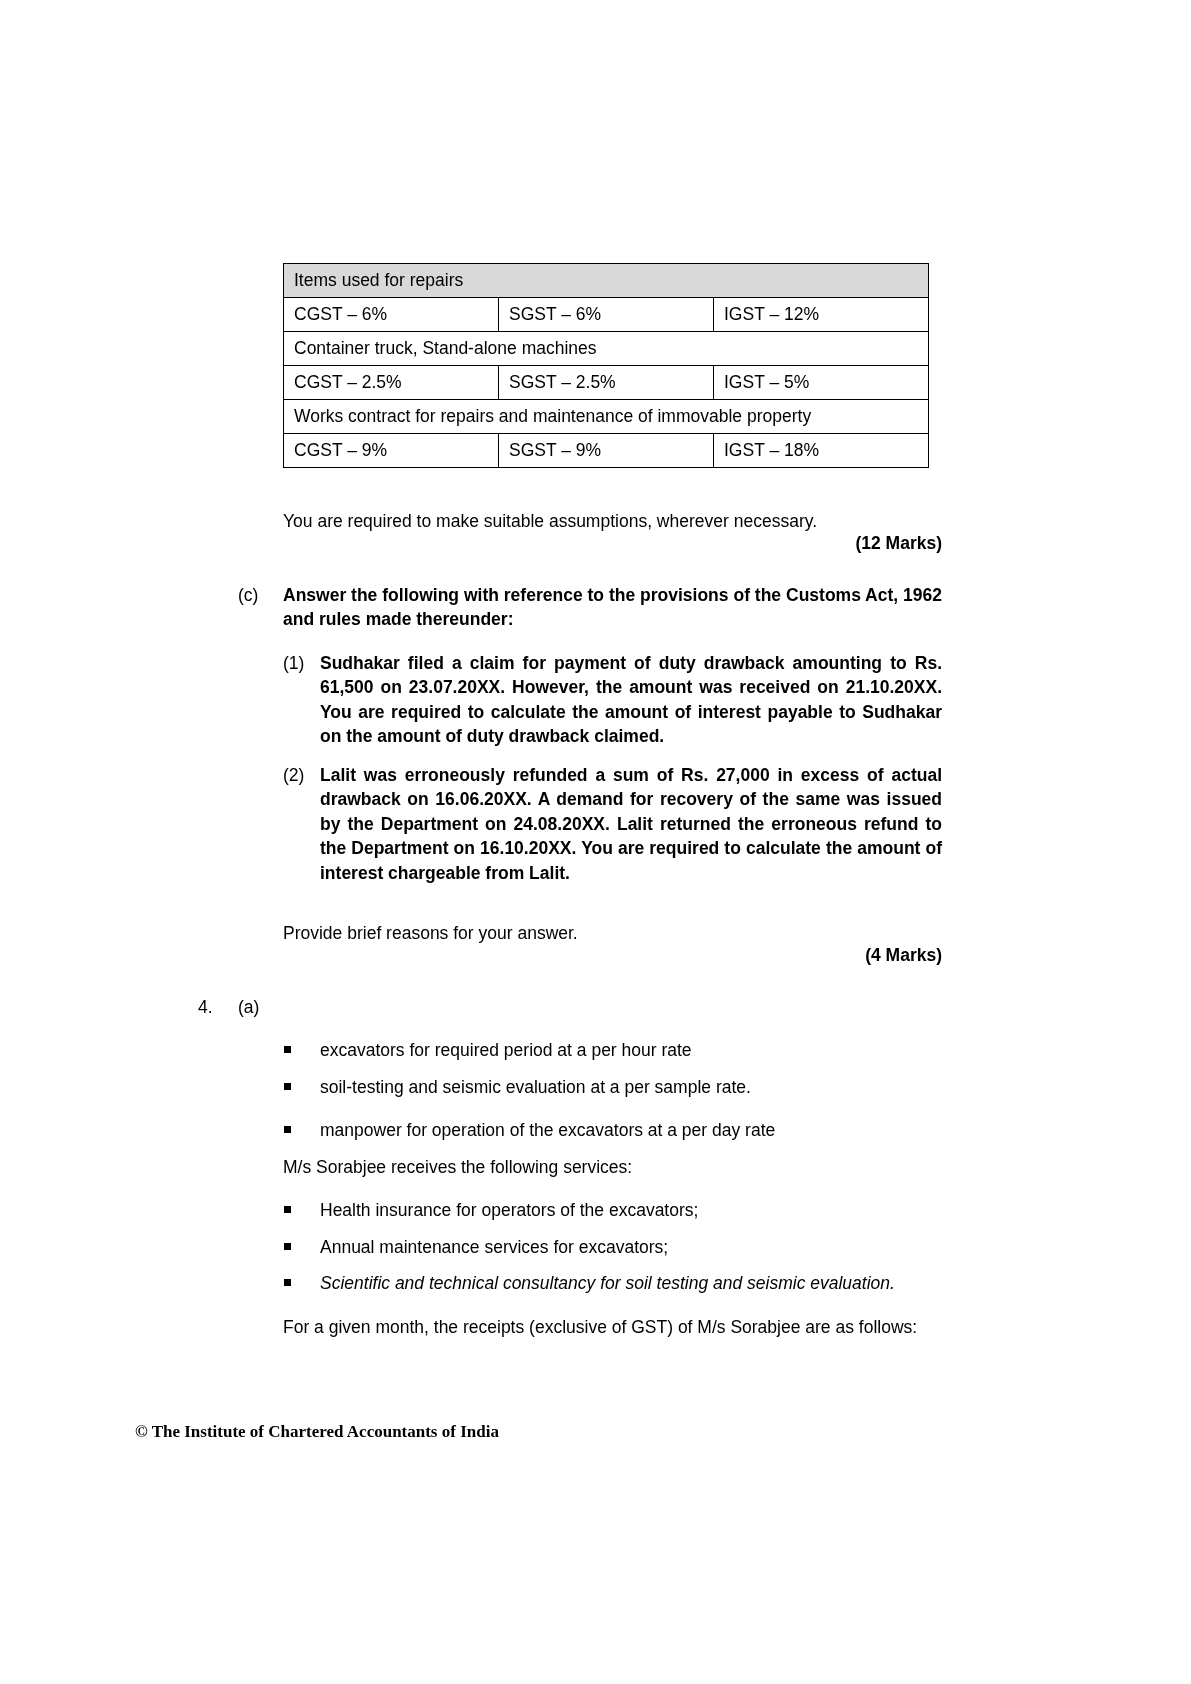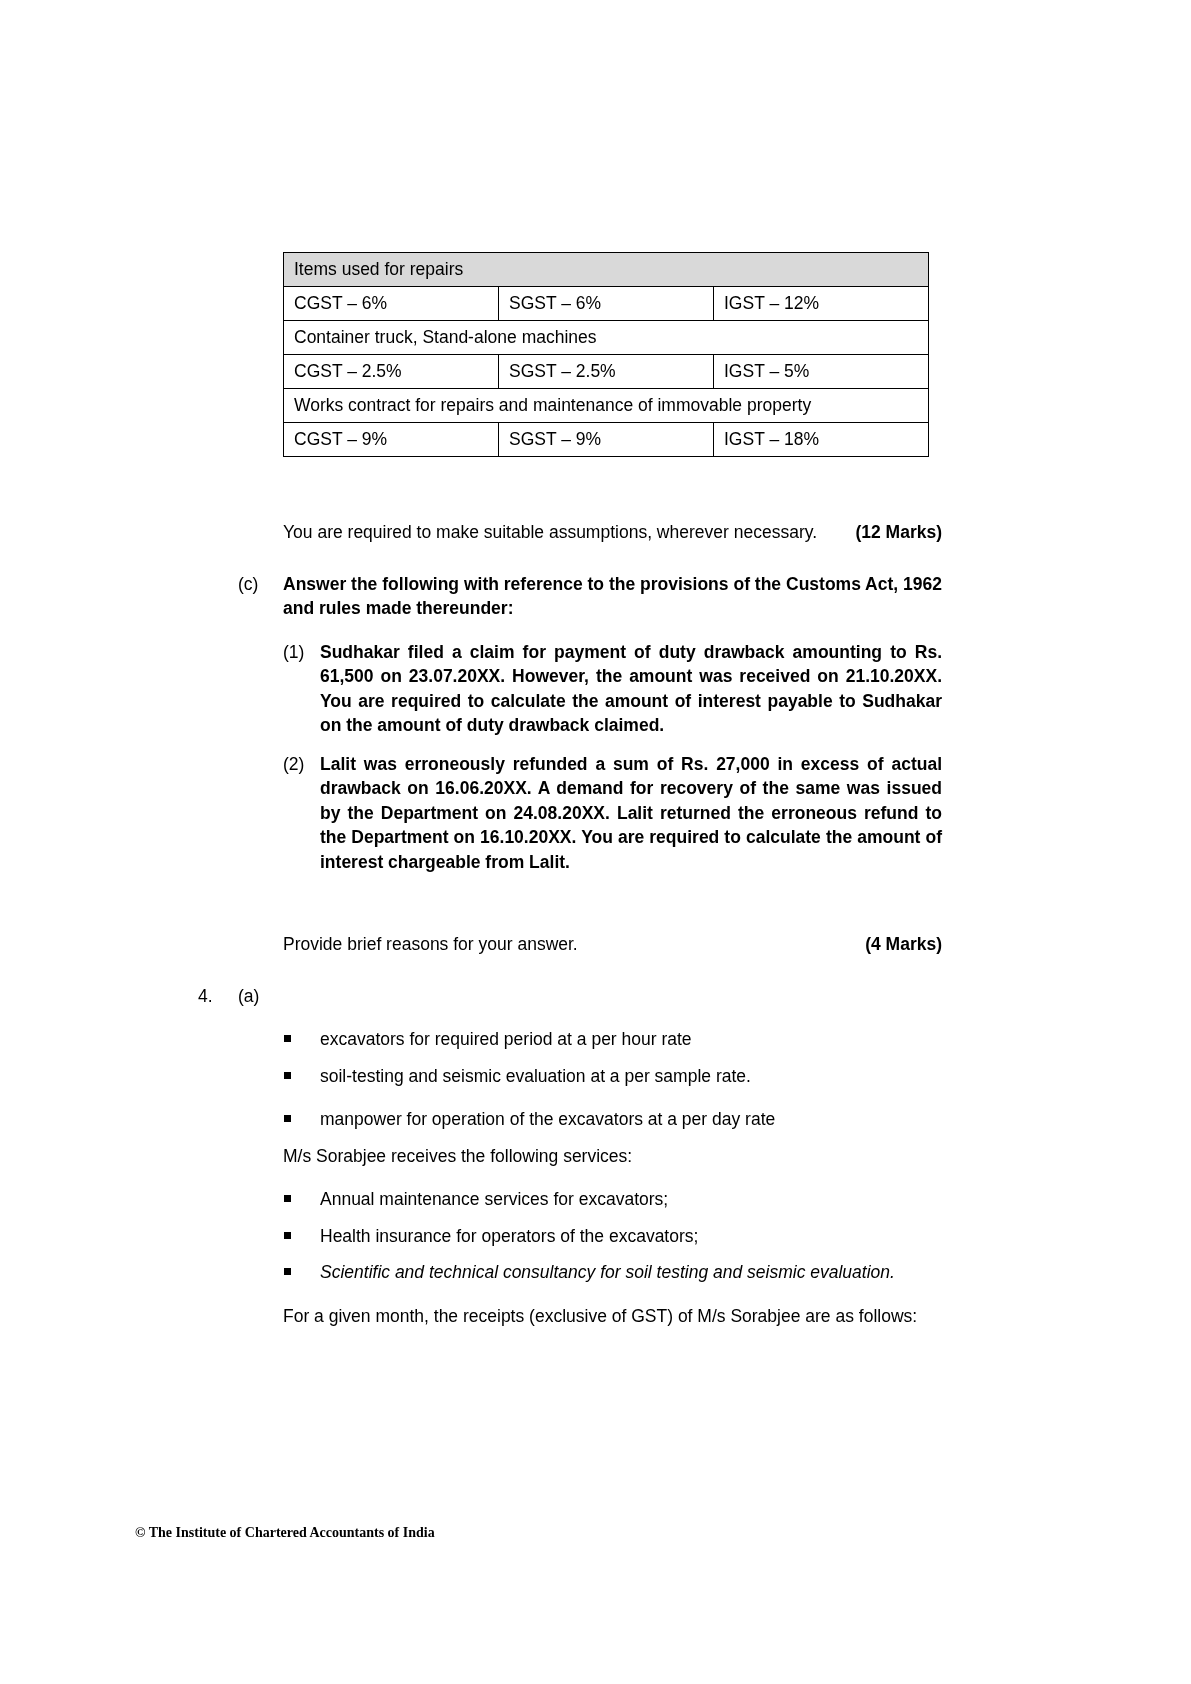--- a/index.html
+++ b/index.html
@@ -11,21 +11,21 @@
     margin: 0 auto;
     background: #ffffff;
     font-family: "Liberation Sans", "DejaVu Sans", sans-serif;
     font-size: 17.5px;
     line-height: 1.4;
     color: #000000;
   }
   .content {
     position: absolute;
     left: 198px;
-    top: 252px;
+    top: 263px;
     width: 744px;
   }
   
   .gst-table {
     border-collapse: collapse;
     margin-left: 85px;
     width: 646px;
     table-layout: fixed;
   }
   .gst-table td {
@@ -38,21 +38,21 @@
   .col1 { width: 183px; }
   .col2 { width: 206px; }
   .col3 { width: 257px; }
   
   .block { margin-bottom: 19px; }
   .indent { margin-left: 85px; }
   .justify { text-align: justify; font-weight: bold; }
   .marks-line {
     display: flex;
     justify-content: space-between;
-    align-items: flex-end;
+    align-items: center;
     margin-left: 85px;
   }
   .marks {
     font-weight: bold;
     white-space: nowrap;
     margin-left: 20px;
     margin-top: 44px;
   }
   .labelled-row { display: flex; }
   .lbl-sec { width: 40px; flex-shrink: 0; }   
@@ -76,24 +76,24 @@
     top: 8px;
     width: 7px;
     height: 7px;
     background: #000000;
     display: inline-block;
   }
   
   .footer {
     position: absolute;
     left: 135px;
-    top: 1523px;
+    top: 1420px;
     font-family: "Liberation Serif", "DejaVu Serif", serif;
     font-weight: bold;
-    font-size: 14px;
+    font-size: 17px;
   }
 </style>
 </head>
 <body>
 
 <div class="page">
   <div class="content">
 
     <table class="gst-table block">
       <tbody>
@@ -173,27 +173,27 @@
       <span class="flex1">manpower for operation of the excavators at a per day rate</span>
     </div>
 
 
     <div class="indent block">M/s Sorabjee receives the following services:</div>
 
     <div class="bullet-row">
       <span class="bullet-col">
           <span class="sq"></span>
         </span>
+      <span class="flex1">Health insurance for operators of the excavators;</span>
+    </div>
+    <div class="bullet-row">
+      <span class="bullet-col">
+          <span class="sq"></span>
+        </span>
       <span class="flex1">Annual maintenance services for excavators;</span>
-    </div>
-    <div class="bullet-row">
-      <span class="bullet-col">
-          <span class="sq"></span>
-        </span>
-      <span class="flex1">Health insurance for operators of the excavators;</span>
     </div>
     <div class="bullet-row" style="margin-bottom:19px;font-style:italic;">
       <span class="bullet-col">
           <span class="sq"></span>
         </span>
       <span class="flex1">Scientific and technical consultancy for soil testing and seismic evaluation.</span>
     </div>
 
     <div class="indent block">For a given month, the receipts (exclusive of GST) of M/s Sorabjee are as follows:</div>
 

